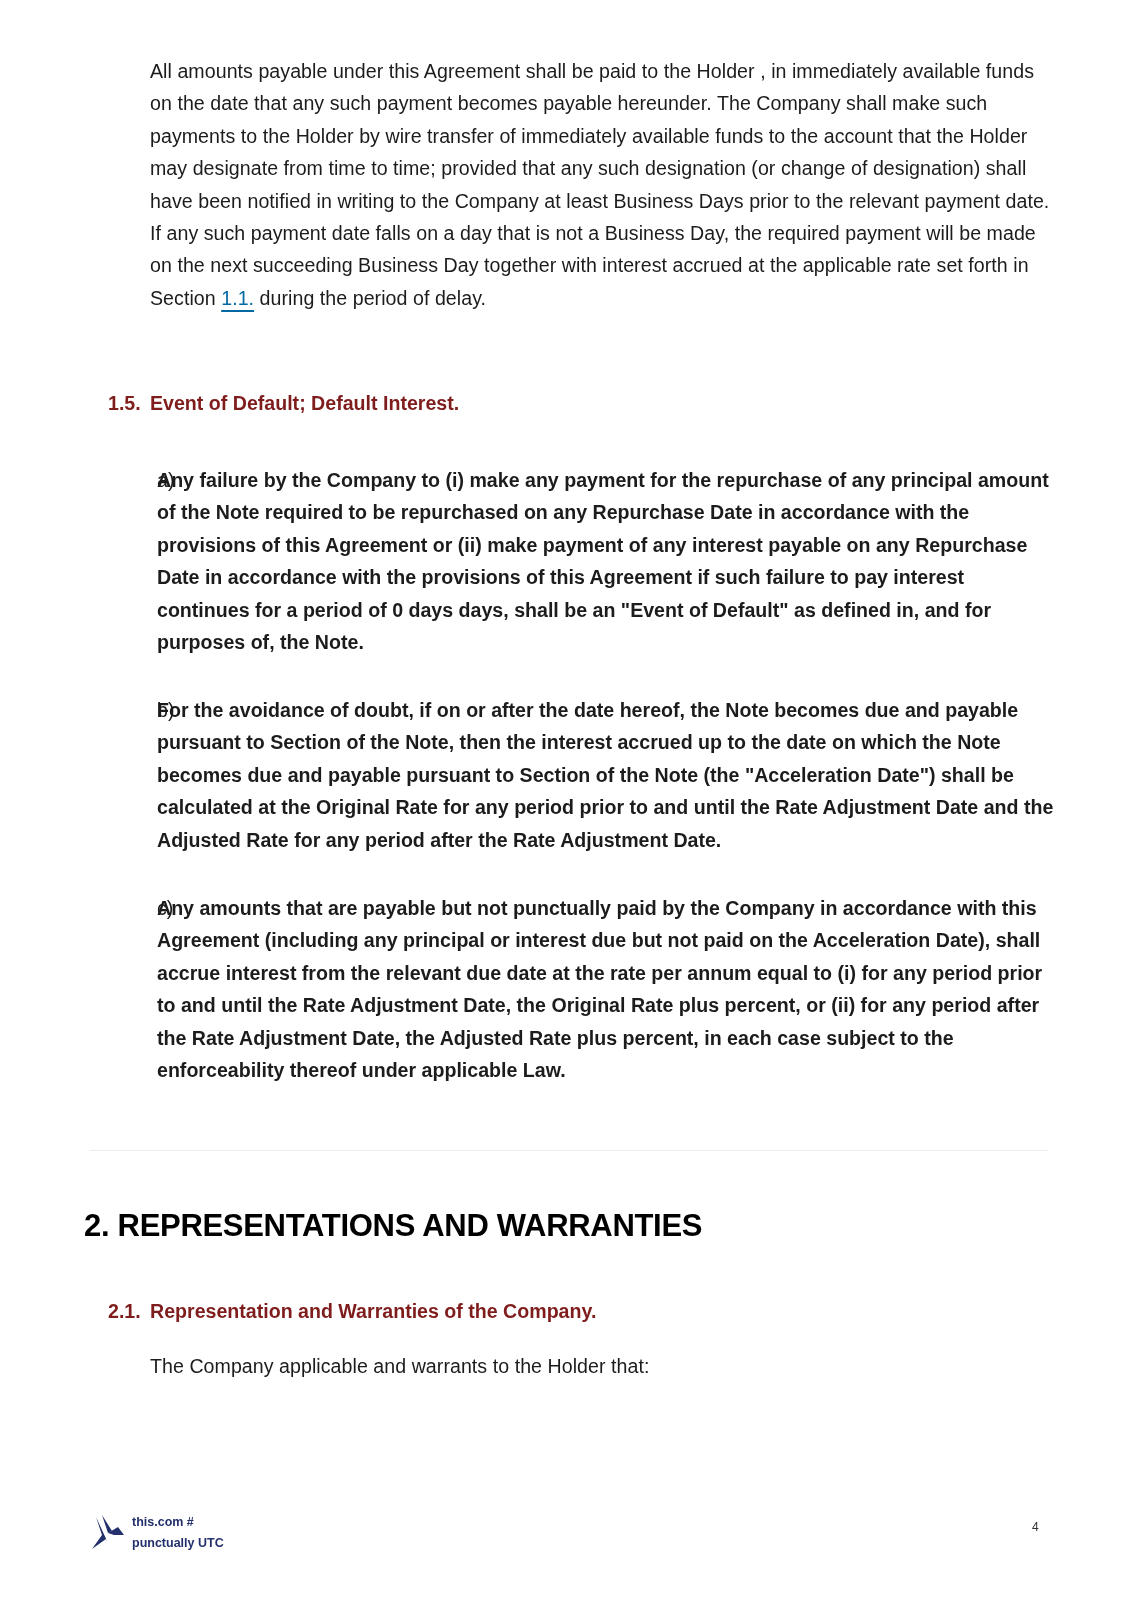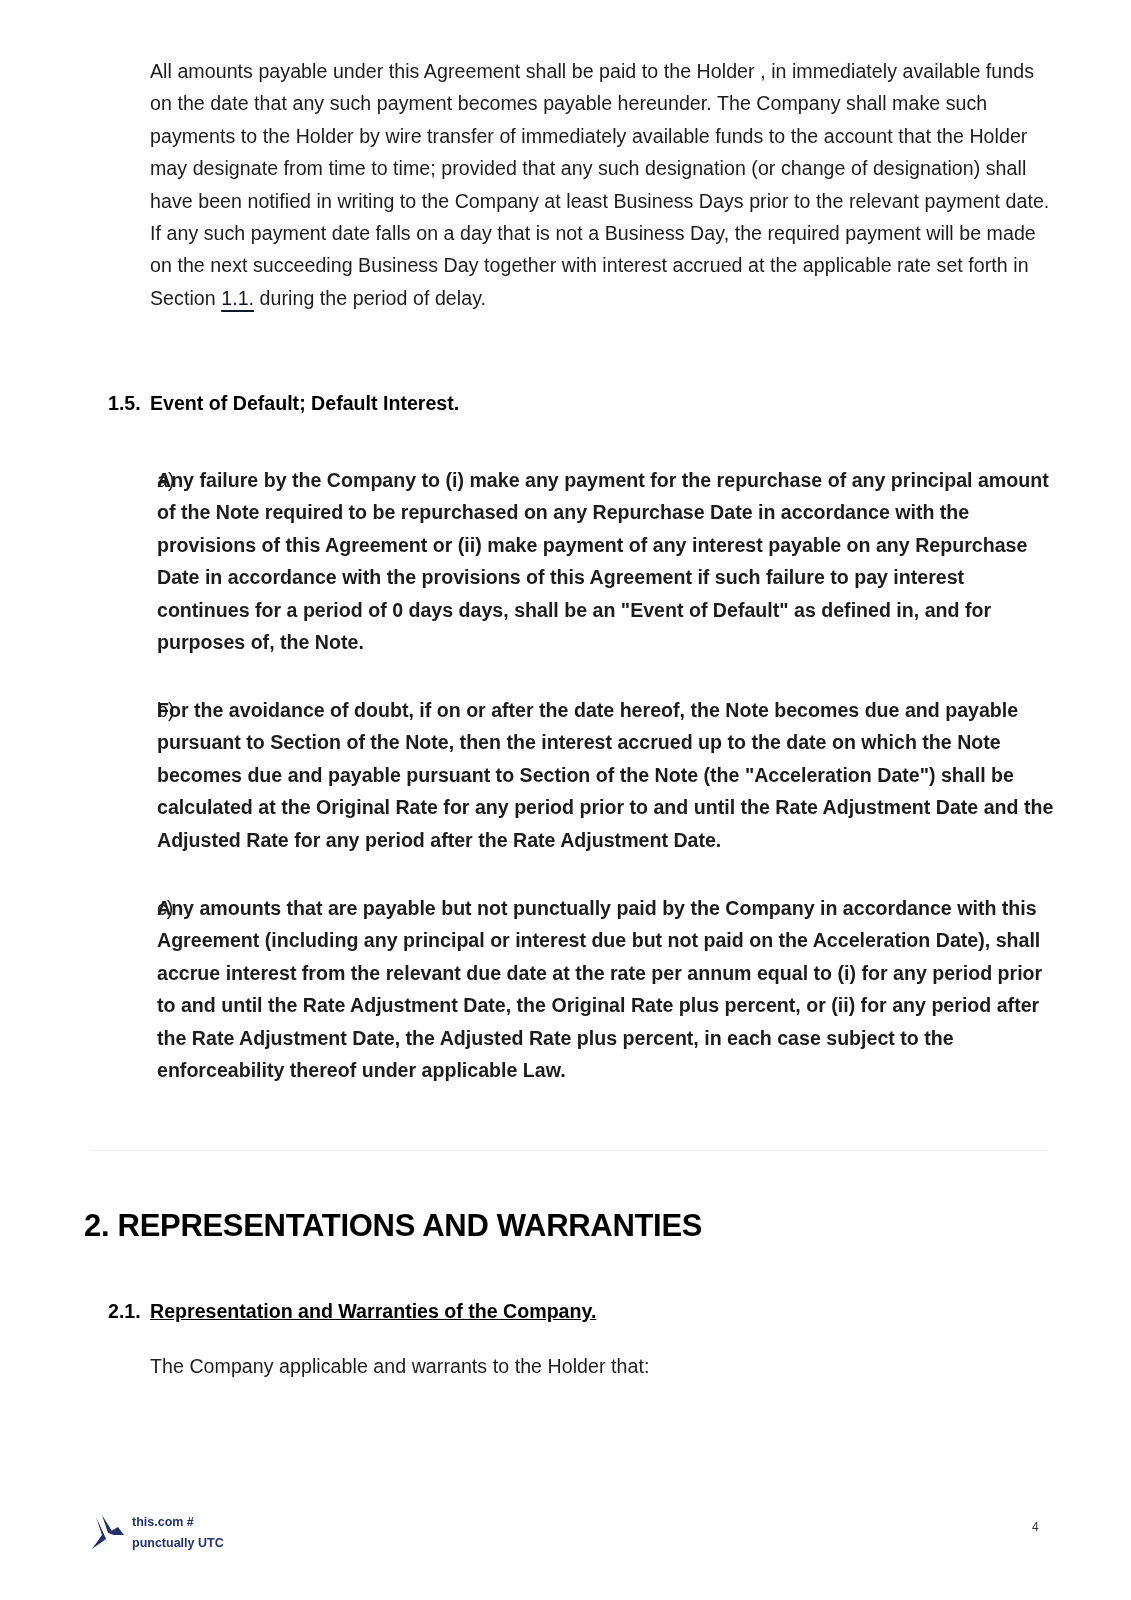--- a/index.html
+++ b/index.html
@@ -4,23 +4,23 @@
 <style>
   html, body { margin: 0; padding: 0; background: #ffffff; }
   body {
     width: 1131px; height: 1600px; position: relative; overflow: hidden;
     font-family: "Liberation Sans", sans-serif; color: #1c1c1c;
   }
   .para {
     position: absolute; left: 150px; width: 900px;
     font-size: 19.6px; line-height: 32.4px; letter-spacing: 0.05px;
   }
-  .link { color: #0f172a; text-decoration: underline; text-underline-offset: 5px; text-decoration-thickness: 1.5px; }
+  .link { color: #0369a1; text-decoration: underline; text-underline-offset: 5px; text-decoration-thickness: 1.5px; }
   .h3 {
-    position: absolute; left: 108px; font-size: 19.6px; font-weight: bold; color: #000000;
+    position: absolute; left: 108px; font-size: 19.6px; font-weight: bold; color: #7f1d1d;
   }
   .h3 .num { display: inline-block; width: 42px; }
   .item {
     position: absolute; left: 157px; width: 900px;
     font-size: 19.6px; line-height: 32.4px;
   }
   .item .marker { position: absolute; left: 0; top: 0; }
   .item .txt { display: block; font-weight: bold; }
   .divider { position: absolute; left: 90px; width: 958px; top: 1150px; height: 1px; background: #ececec; }
   .h2 { position: absolute; left: 84px; top: 1208px; font-size: 31px; font-weight: bold; color: #000000; letter-spacing: -0.3px; }
@@ -51,21 +51,21 @@
 
 <div class="item" style="top:892px;">
   <span class="marker">c)</span>
   <span class="txt">Any amounts that are payable but not punctually paid by the Company in accordance with this Agreement (including any principal or interest due but not paid on the Acceleration Date), shall accrue interest from the relevant due date at the rate per annum equal to (i) for any period prior to and until the Rate Adjustment Date, the Original Rate plus percent, or (ii) for any period after the Rate Adjustment Date, the Adjusted Rate plus percent, in each case subject to the enforceability thereof under applicable Law.</span>
 </div>
 
 <div class="divider"></div>
 
 <div class="h2">2. REPRESENTATIONS AND WARRANTIES</div>
 
-<div class="h3" style="top:1300px;text-decoration:underline;">
+<div class="h3" style="top:1300px;">
   <span class="num">2.1.</span><span>Representation and Warranties of the Company.</span>
 </div>
 
 <div class="para" style="top:1350px;">The Company applicable and warrants to the Holder that:</div>
 
 <svg class="footer-logo" viewBox="0 0 40 40">
   <polygon points="8,4 14,22 4,36 18,26 20,30" fill="#23306b"></polygon>
   <polygon points="14,2 20,20 24,18" fill="#23306b"></polygon>
   <polygon points="20,20 30,14 36,22 26,22" fill="#23306b"></polygon>
 </svg>

